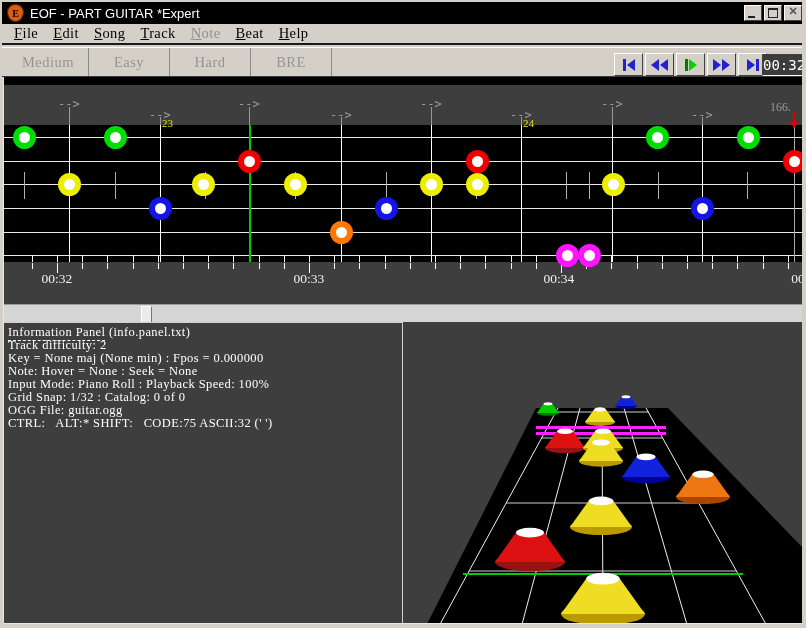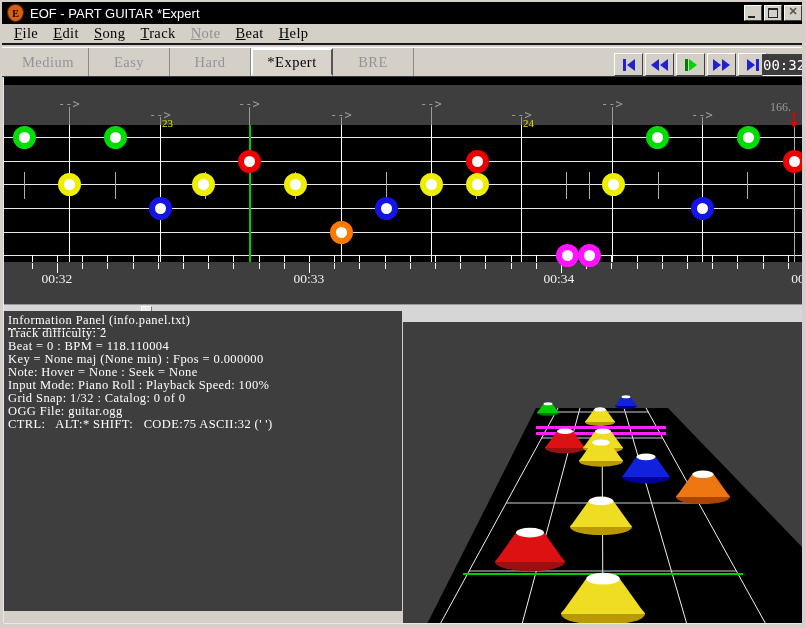--- a/index.html
+++ b/index.html
@@ -62,21 +62,21 @@
   .beat-line{width:1px;background:#fff;z-index:0;}
   .beat-stem{width:1px;background:#9a9a9a;}
   .beat-arrow{color:#9a9a9a;font:12px "DejaVu Sans Mono",monospace;z-index:2;}
   .beat-num{color:#e0e000;font:11px "Liberation Serif",serif;z-index:2;}
   .half-tick{width:1px;background:#b0b0b0;z-index:0;}
   .ruler-tick{width:1px;background:#fff;z-index:2;}
   .note{width:11px;height:11px;border-radius:50%;background:#fff;border:6px solid #000;z-index:5;}
   #seek-line{width:2px;background:#00cc00;z-index:3;}
   .tl-label{color:#f0f0f0;font:13.5px "Liberation Serif",serif;width:60px;text-align:center;z-index:2;}
   
-  #info-panel{left:4px;top:311px;width:398px;height:300px;background:#3e3e3e;color:#fff;
+  #info-panel{left:4px;top:323px;width:398px;height:300px;background:#3e3e3e;color:#fff;
               font-size:12.5px;letter-spacing:.4px;padding:3px 0 0 4px;box-sizing:border-box;}
   #info-panel .iline{white-space:pre;line-height:13px;height:13px;}
   #info-title-link{border-bottom:1px dashed #fff;padding-bottom:1px;}
   
   #preview{left:403px;top:322px;}
   
   .edge{background:#d4d0c8;z-index:20;}
   .hl{background:#e8e8e8;z-index:21;}
 </style>
 </head>
@@ -105,21 +105,20 @@
     <div class="menu-item"><span class="u">T</span>rack</div>
     <div class="menu-item disabled"><span class="u">N</span>ote</div>
     <div class="menu-item"><span class="u">B</span>eat</div>
     <div class="menu-item"><span class="u">H</span>elp</div>
   </div>
 
 <div class="abs" id="tabrow">
     <div class="tab">Medium</div>
     <div class="tab">Easy</div>
     <div class="tab">Hard</div>
-    <div class="tab active">*Expert</div>
     <div class="tab">BRE</div>
   </div>
 
 <div id="transport">
     <div class="tbtn">
       <span class="vbar"></span>
       <span class="tri-l"></span>
     </div>
     <div class="tbtn">
       <span class="tri-l"></span>
@@ -276,21 +275,20 @@
     <div class="note" style="position: absolute; left: 371px; top: 120px; border-color: rgb(20, 20, 230);"></div>
     <div class="note" style="position: absolute; left: 687px; top: 120px; border-color: rgb(20, 20, 230);"></div>
     <div class="note" style="position: absolute; left: 326px; top: 144px; border-color: rgb(255, 120, 0);"></div>
     <div class="note" style="position: absolute; left: 552px; top: 167px; border-color: rgb(255, 20, 255);"></div>
     <div class="note" style="position: absolute; left: 574px; top: 167px; border-color: rgb(255, 20, 255);"></div>
   </div>
 
 <div class="abs" id="info-panel">
   <div class="iline"><span id="info-title-link">Information Panel</span><span> (info.panel.txt)</span></div>
 <div class="iline">Track difficulty: 2</div>
-    <div class="iline">Beat = 0 : BPM = 118.110004</div>
     <div class="iline">Key = None maj (None min) : Fpos = 0.000000</div>
     <div class="iline">Note: Hover = None : Seek = None</div>
     <div class="iline">Input Mode: Piano Roll : Playback Speed: 100%</div>
     <div class="iline">Grid Snap: 1/32 : Catalog: 0 of 0</div>
     <div class="iline">OGG File: guitar.ogg</div>
     <div class="iline">CTRL:   ALT:* SHIFT:   CODE:75 ASCII:32 (' ')</div>
   </div>
 
 <svg class="abs" id="preview" width="399" height="303">
     <rect x="0" y="0" width="399" height="303" fill="#3e3e3e"></rect>

